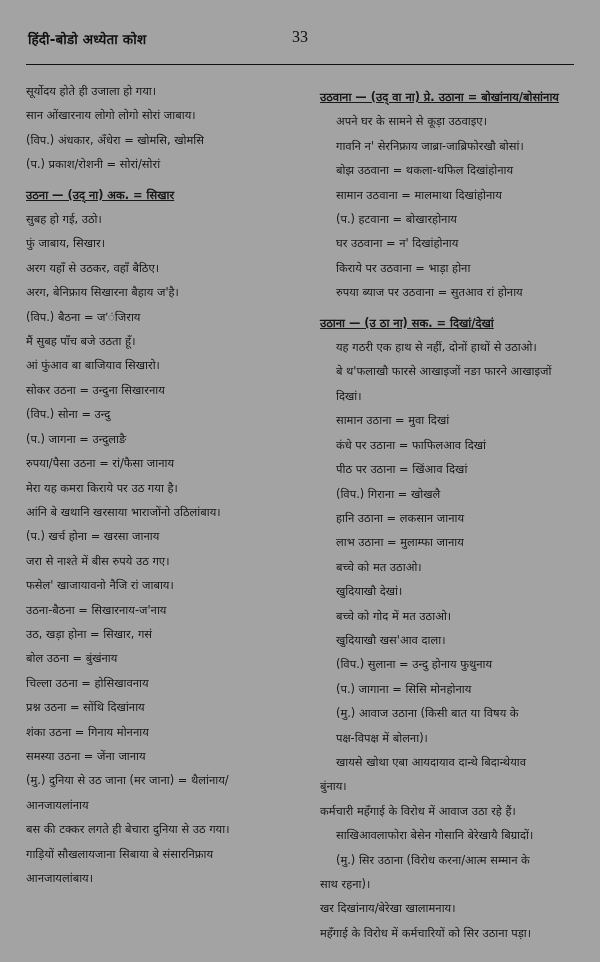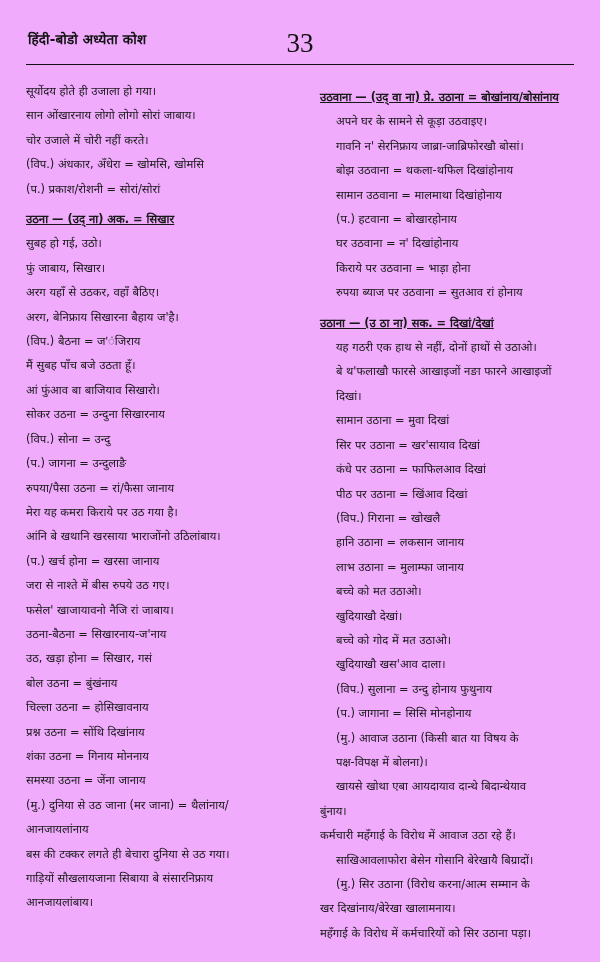--- a/index.html
+++ b/index.html
@@ -13,21 +13,21 @@
     font-family: "Liberation Serif", "DejaVu Serif", serif;
     color: #1a1a1a;
     overflow: hidden;
   }
   .page {
     position: relative;
     width: 600px;
     height: 962px;
     box-sizing: border-box;
     padding: 28px 26px 10px 26px;
-    background: #f0abfc;
+    background: #a3a3a3;
   }
   
   .header {
     position: relative;
     height: 36px;
     border-bottom: 1.6px solid #111;
     margin-bottom: 14px;
   }
   .header-title {
     position: absolute;
@@ -38,21 +38,21 @@
     font-weight: bold;
     letter-spacing: 0.2px;
     color: #111;
   }
   .header-pageno {
     position: absolute;
     left: 50%;
     transform: translateX(-50%);
     top: 0px;
     font-family: "Liberation Serif", serif;
-    font-size: 27px;
+    font-size: 16px;
     color: #111;
   }
   
   .columns {
     display: flex;
     gap: 16px;
     height: 880px;
   }
   .col {
     width: 50%;
@@ -88,21 +88,20 @@
   <div class="header">
     <div class="header-title">हिंदी-बोडो अध्येता कोश</div>
     <div class="header-pageno">33</div>
   </div>
 
   <div class="columns">
 
     <div class="col left">
       <div class="line">सूर्योदय होते ही उजाला हो गया।</div>
       <div class="line">सान ओंखारनाय लोगो लोगो सोरां जाबाय।</div>
-      <div class="line">चोर उजाले में चोरी नहीं करते।</div>
       <div class="line">(विप.) अंधकार, अँधेरा = खोमसि, खोमसि</div>
       <div class="line">(प.) प्रकाश/रोशनी = सोरां/सोरां</div>
       <div class="line headword">उठना — (उद् ना)  अक. = सिखार</div>
       <div class="line">सुबह हो गई, उठो।</div>
       <div class="line">फुं जाबाय, सिखार।</div>
       <div class="line">अरग यहाँ से उठकर, वहाँ बैठिए।</div>
       <div class="line">अरग, बेनिफ्राय सिखारना बैहाय ज'है।</div>
       <div class="line">(विप.) बैठना = ज'ंजिराय</div>
       <div class="line">मैं सुबह पाँच बजे उठता हूँ।</div>
       <div class="line">आं फुंआव बा बाजियाव सिखारो।</div>
@@ -138,37 +137,37 @@
       <div class="line indent">सामान उठवाना = मालमाथा दिखांहोनाय</div>
       <div class="line indent">(प.) हटवाना = बोखारहोनाय</div>
       <div class="line indent">घर उठवाना = न' दिखांहोनाय</div>
       <div class="line indent">किराये पर उठवाना = भाड़ा होना</div>
       <div class="line indent">रुपया ब्याज पर उठवाना = सुतआव रां होनाय</div>
       <div class="line headword">उठाना — (उ ठा ना)  सक. = दिखां/देखां</div>
       <div class="line indent">यह गठरी एक हाथ से नहीं, दोनों हाथों से उठाओ।</div>
       <div class="line indent">बे थ'फलाखौ फारसे आखाइजों नङा फारने आखाइजों</div>
       <div class="line indent">दिखां।</div>
       <div class="line indent">सामान उठाना = मुवा दिखां</div>
-      <div class="line indent">सिर पर उठाना = खर'सायाव दिखां</div>
       <div class="line indent">कंधे पर उठाना = फाफिलआव दिखां</div>
       <div class="line indent">पीठ पर उठाना = खिंआव दिखां</div>
       <div class="line indent">(विप.) गिराना = खोखलै</div>
       <div class="line indent">हानि उठाना = लकसान जानाय</div>
       <div class="line indent">लाभ उठाना = मुलाम्फा जानाय</div>
       <div class="line indent">बच्चे को मत उठाओ।</div>
       <div class="line indent">खुदियाखौ देखां।</div>
       <div class="line indent">बच्चे को गोद में मत उठाओ।</div>
       <div class="line indent">खुदियाखौ खस'आव दाला।</div>
       <div class="line indent">(विप.) सुलाना = उन्दु होनाय फुथुनाय</div>
       <div class="line indent">(प.) जागाना = सिसि मोनहोनाय</div>
       <div class="line indent">(मु.) आवाज उठाना (किसी बात या विषय के</div>
       <div class="line indent">पक्ष-विपक्ष में बोलना)।</div>
       <div class="line indent">खायसे खोथा एबा आयदायाव दान्थे बिदान्थेयाव</div>
       <div class="line">बुंनाय।</div>
       <div class="line">कर्मचारी महँगाई के विरोध में आवाज उठा रहे हैं।</div>
       <div class="line indent">साखिआवलाफोरा बेसेन गोसानि बेरेखायै बिग्रादों।</div>
       <div class="line indent">(मु.) सिर उठाना (विरोध करना/आत्म सम्मान के</div>
+      <div class="line">साथ रहना)।</div>
       <div class="line">खर दिखांनाय/बेरेखा खालामनाय।</div>
       <div class="line">महँगाई के विरोध में कर्मचारियों को सिर उठाना पड़ा।</div>
     </div>
 
   </div>
 </div>
 
 </body></html>

